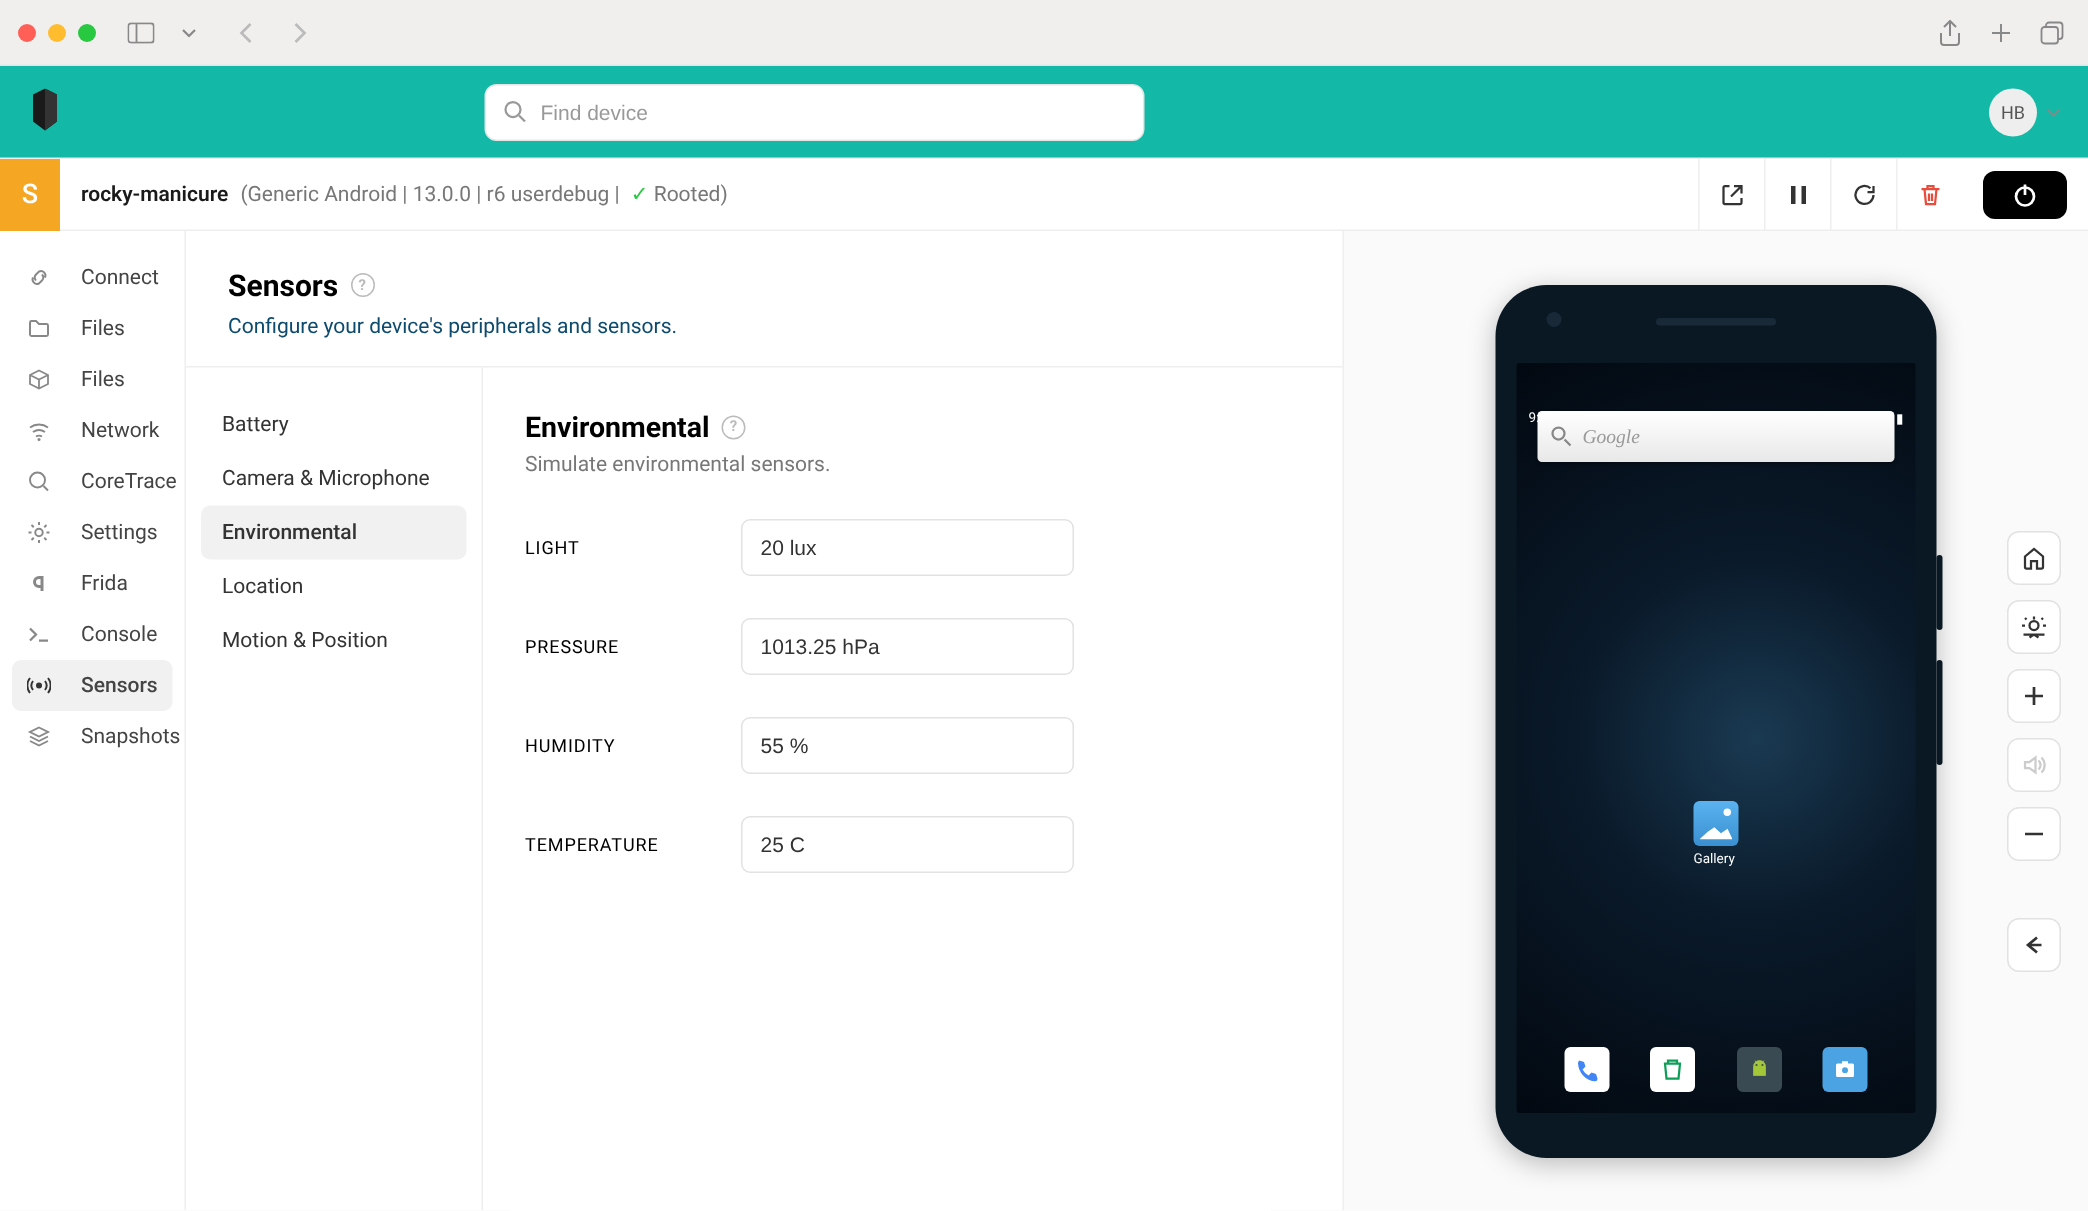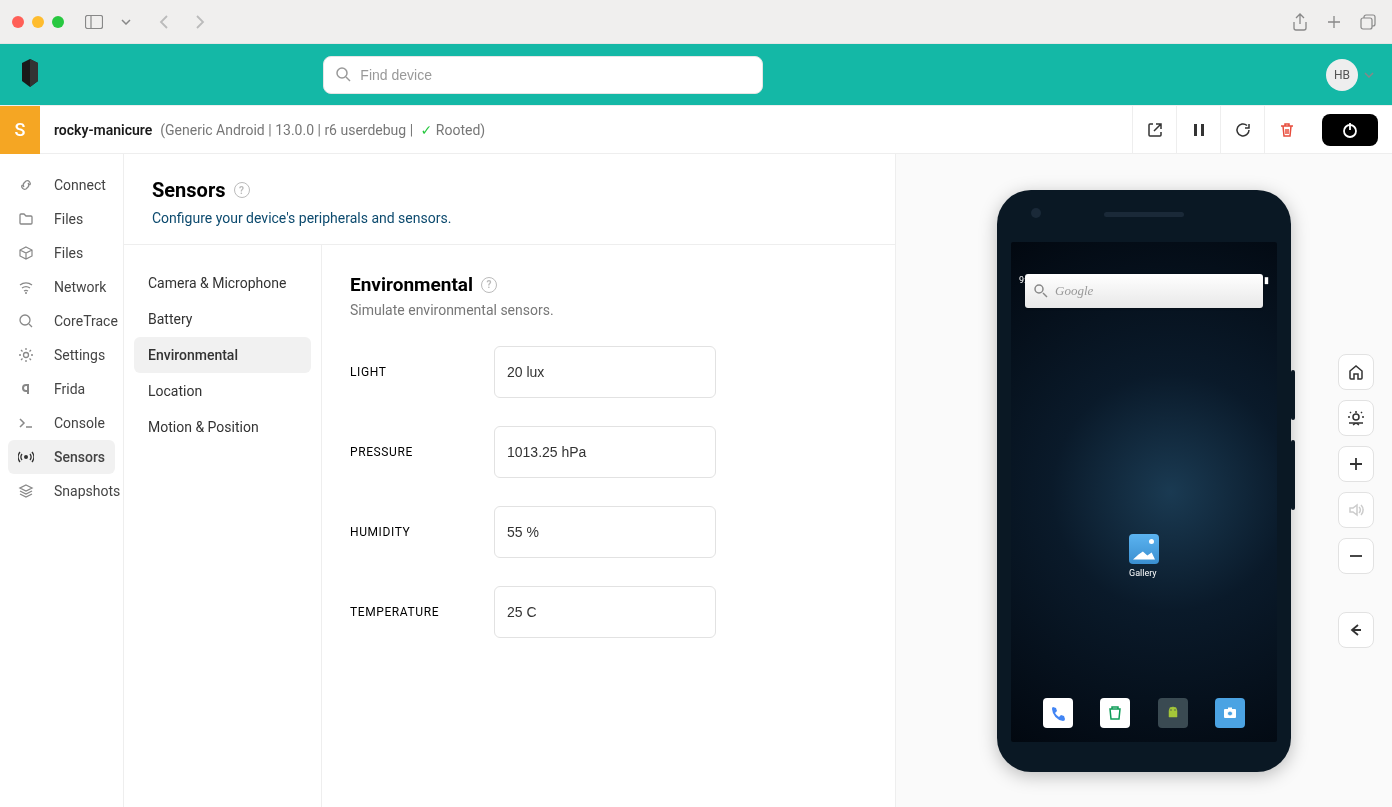--- a/index.html
+++ b/index.html
@@ -51,21 +51,21 @@
 .content-body { display: flex; flex: 1; }
 .subnav { width: 198px; border-right: 1px solid #eee; padding: 20px 10px; }
 .subnav-item { padding: 10px 14px; border-radius: 6px; font-size: 14px; color: #333; cursor: pointer; }
 .subnav-item.active { background: #f1f1f1; font-weight: 500; }
 
 .panel { flex: 1; padding: 28px 28px; }
 .panel-title { font-size: 19px; font-weight: 700; display: flex; align-items: center; gap: 8px; }
 .panel-subtitle { margin-top: 6px; color: #777; font-size: 14px; }
 .field-row { display: flex; align-items: center; margin-top: 28px; }
 .field-label { width: 144px; font-size: 12px; letter-spacing: 0.6px; color: #000000; text-transform: uppercase; }
-.field-input { width: 222px; height: 52px; border: 1px solid #e2e2e2; border-radius: 6px; padding: 0 12px; font-size: 14px; color: #333; }
+.field-input { width: 222px; height: 38px; border: 1px solid #e2e2e2; border-radius: 6px; padding: 0 12px; font-size: 14px; color: #333; }
 
 .device-preview { width: 496px; background: #fafafa; position: relative; display: flex; align-items: center; justify-content: center; }
 .phone { width: 294px; height: 582px; background: #0a1824; border-radius: 34px; padding: 52px 14px 30px; position: relative; box-shadow: 0 4px 18px rgba(0,0,0,0.25); }
 .phone-speaker { position: absolute; top: 22px; left: 50%; transform: translateX(-50%); width: 80px; height: 5px; background: #1a2938; border-radius: 3px; }
 .phone-camera { position: absolute; top: 18px; left: 34px; width: 10px; height: 10px; background: #1a2938; border-radius: 50%; }
 .phone-button-right { position: absolute; right: -4px; top: 180px; width: 4px; height: 50px; background: #0a1824; border-radius: 2px; }
 .phone-button-right2 { position: absolute; right: -4px; top: 250px; width: 4px; height: 70px; background: #0a1824; border-radius: 2px; }
 .phone-screen { width: 100%; height: 100%; background: radial-gradient(circle at 60% 50%, #1a3a52 0%, #0a1a2a 40%, #020810 100%); border-radius: 2px; position: relative; overflow: hidden; }
 .phone-statusbar { position: absolute; top: 0; left: 0; right: 0; height: 18px; display: flex; align-items: flex-end; padding: 0 8px; color: #fff; font-size: 9px; margin-top: 25px; }
 .phone-status-left { display: flex; gap: 4px; align-items: center; }
@@ -300,22 +300,22 @@
     <div class="content">
       <div class="content-header">
         <div class="content-title">
           <span>Sensors</span>
           <span class="help-icon">?</span>
         </div>
         <div class="content-subtitle">Configure your device's peripherals and sensors.</div>
       </div>
       <div class="content-body">
         <div class="subnav">
+          <div class="subnav-item">Battery</div>
           <div class="subnav-item">Camera &amp; Microphone</div>
-          <div class="subnav-item">Battery</div>
           <div class="subnav-item active">Environmental</div>
           <div class="subnav-item">Location</div>
           <div class="subnav-item">Motion &amp; Position</div>
         </div>
         <div class="panel">
           <div class="panel-title">
             <span>Environmental</span>
             <span class="help-icon">?</span>
           </div>
           <div class="panel-subtitle">Simulate environmental sensors.</div>

